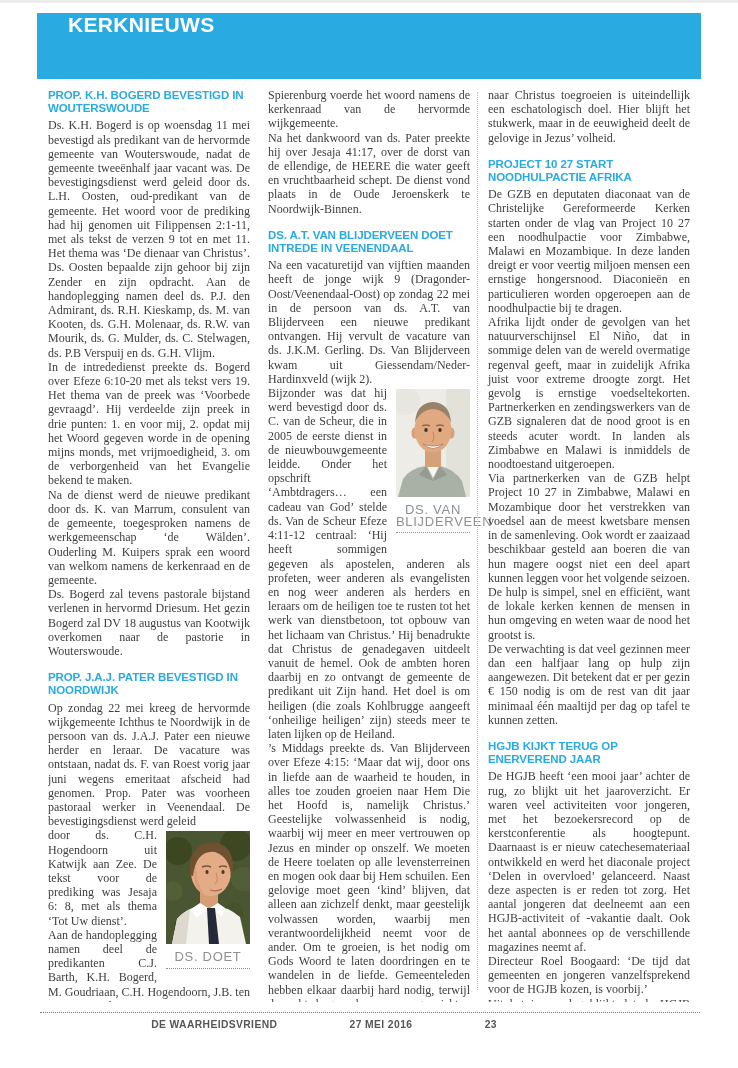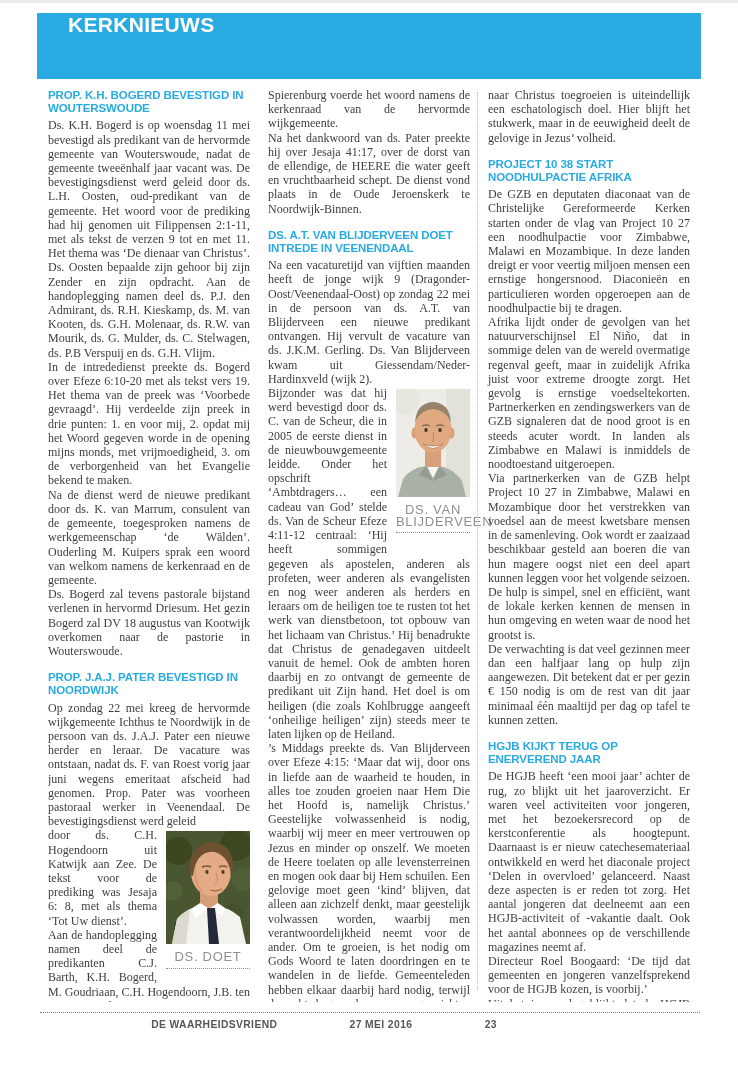--- a/index.html
+++ b/index.html
@@ -130,21 +130,21 @@
           <div class="caption-rule"></div>
         </figure>
         <p>Bijzonder was dat hij werd bevestigd door ds. C. van de Scheur, die in 2005 de eerste dienst in de nieuwbouwgemeente leidde. Onder het opschrift ‘Ambtdragers… een cadeau van God’ stelde ds. Van de Scheur Efeze 4:11-12 centraal: ‘Hij heeft sommigen gegeven als apostelen, anderen als profeten, weer anderen als evangelisten en nog weer anderen als herders en leraars om de heiligen toe te rusten tot het werk van dienstbetoon, tot opbouw van het lichaam van Christus.’ Hij benadrukte dat Christus de genadegaven uitdeelt vanuit de hemel. Ook de ambten horen daarbij en zo ontvangt de gemeente de predikant uit Zijn hand. Het doel is om heiligen (die zoals Kohlbrugge aangeeft ‘onheilige heiligen’ zijn) steeds meer te laten lijken op de Heiland.</p>
         <p class="gap-top">’s Middags preekte ds. Van Blijderveen over Efeze 4:15: ‘Maar dat wij, door ons in liefde aan de waarheid te houden, in alles toe zouden groeien naar Hem Die het Hoofd is, namelijk Christus.’ Geestelijke volwassenheid is nodig, waarbij wij meer en meer vertrouwen op Jezus en minder op onszelf. We moeten de Heere toelaten op alle levensterreinen en mogen ook daar bij Hem schuilen. Een gelovige moet geen ‘kind’ blijven, dat alleen aan zichzelf denkt, maar geestelijk volwassen worden, waarbij men verantwoordelijkheid neemt voor de ander. Om te groeien, is het nodig om Gods Woord te laten doordringen en te wandelen in de liefde. Gemeenteleden hebben elkaar daarbij hard nodig, terwijl de ambtsdragers de pezen en gewrichten zijn, die het lichaam bijeenhouden. Met een beroep op Markus 4: 6-29 stelde ds. Van Blijderveen dat het graan juist groeit als ‘de boer slaapt’. Er mag dan ook vertrouwen, ontspanning en rust zijn. Het</p>
       </div>
     </div>
 
     <div class="col">
       <p>naar Christus toegroeien is uiteindellijk een eschatologisch doel. Hier blijft het stukwerk, maar in de eeuwigheid deelt de gelovige in Jezus’ volheid.</p>
 
-      <h2 class="heading">PROJECT 10 38 START NOODHULPACTIE AFRIKA</h2>
+      <h2 class="heading">PROJECT 10 27 START NOODHULPACTIE AFRIKA</h2>
       <p>De GZB en deputaten diaconaat van de Christelijke Gereformeerde Kerken starten onder de vlag van Project 10 27 een noodhulpactie voor Zimbabwe, Malawi en Mozambique. In deze landen dreigt er voor veertig miljoen mensen een ernstige hongersnood. Diaconieën en particulieren worden opgeroepen aan de noodhulpactie bij te dragen.</p>
       <p>Afrika lijdt onder de gevolgen van het natuurverschijnsel El Niño, dat in sommige delen van de wereld overmatige regenval geeft, maar in zuidelijk Afrika juist voor extreme droogte zorgt. Het gevolg is ernstige voedseltekorten. Partnerkerken en zendingswerkers van de GZB signaleren dat de nood groot is en steeds acuter wordt. In landen als Zimbabwe en Malawi is inmiddels de noodtoestand uitgeroepen.</p>
       <p>Via partnerkerken van de GZB helpt Project 10 27 in Zimbabwe, Malawi en Mozambique door het verstrekken van voedsel aan de meest kwetsbare mensen in de samenleving. Ook wordt er zaaizaad beschikbaar gesteld aan boeren die van hun magere oogst niet een deel apart kunnen leggen voor het volgende seizoen. De hulp is simpel, snel en efficiënt, want de lokale kerken kennen de mensen in hun omgeving en weten waar de nood het grootst is.</p>
       <p>De verwachting is dat veel gezinnen meer dan een halfjaar lang op hulp zijn aangewezen. Dit betekent dat er per gezin € 150 nodig is om de rest van dit jaar minimaal één maaltijd per dag op tafel te kunnen zetten.</p>
 
       <h2 class="heading">HGJB KIJKT TERUG OP ENERVEREND JAAR</h2>
       <p>De HGJB heeft ‘een mooi jaar’ achter de rug, zo blijkt uit het jaaroverzicht. Er waren veel activiteiten voor jongeren, met het bezoekersrecord op de kerstconferentie als hoogtepunt. Daarnaast is er nieuw catechesemateriaal ontwikkeld en werd het diaconale project ‘Delen in overvloed’ gelanceerd. Naast deze aspecten is er reden tot zorg. Het aantal jongeren dat deelneemt aan een HGJB-activiteit of -vakantie daalt. Ook het aantal abonnees op de verschillende magazines neemt af.</p>
       <p>Directeur Roel Boogaard: ‘De tijd dat gemeenten en jongeren vanzelfsprekend voor de HGJB kozen, is voorbij.’</p>
       <p>Uit het jaarverslag blijkt dat de HGJB 2015 afsloot met een positief resultaat van ruim € 140.000. De collecteopbrengsten vanuit kerkelijke gemeenten daalden. Ook namen de inkomsten vanuit activiteiten en (catechese)methodes af.</p>
     </div>

